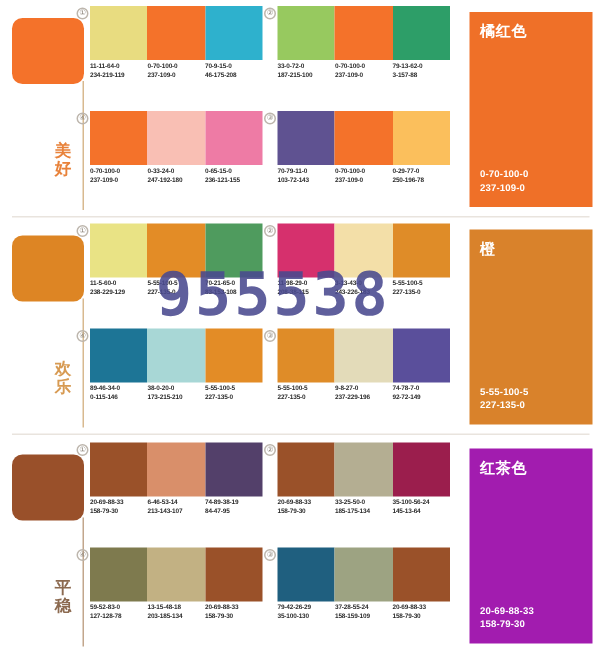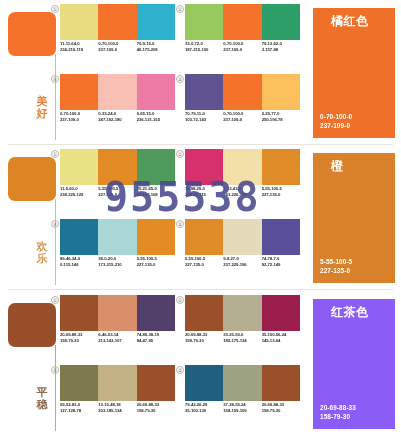--- a/index.html
+++ b/index.html
@@ -122,22 +122,22 @@
   }
 
   
   .feature {
     position: absolute;
     left: 313px; top: 8px;
     width: 82px; height: 130px;
   }
   .feature-name {
     position: absolute;
-    left: 18px; top: 7px;
-    font-size: 12px;
+    left: 7px; top: 7px;
+    font-size: 10px;
     line-height: 13px;
     color: #ffffff;
     font-weight: bold;
     letter-spacing: 0.5px;
   }
   .feature-codes {
     position: absolute;
     left: 7px; bottom: 8px;
     color: #ffffff;
   }
@@ -506,21 +506,21 @@
           </div>
           <div class="code-cell">
             <div>20-69-88-33</div>
             <div>158-79-30</div>
           </div>
         </div>
       </div>
 
     </div>
 
-    <div class="feature" style="background:#8b5cf6">
+    <div class="feature" style="background:#a21caf">
       <div class="feature-name">红茶色</div>
       <div class="feature-codes">
         <div>20-69-88-33</div>
         <div>158-79-30</div>
       </div>
     </div>
   </div>
 
   <div id="watermark">955538</div>
 

